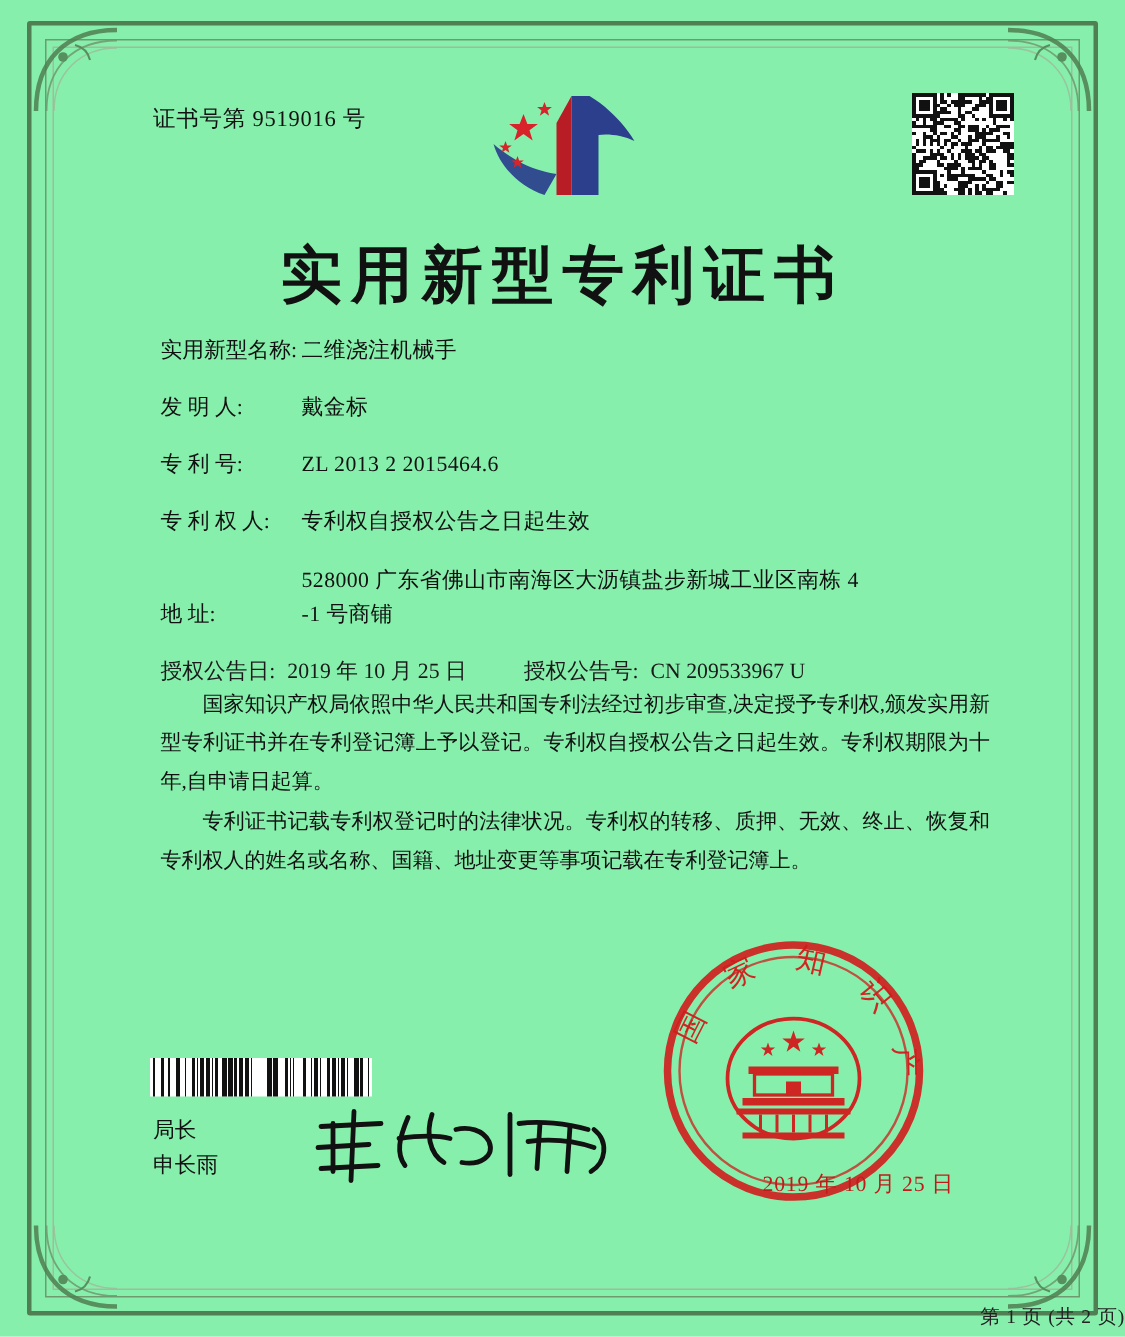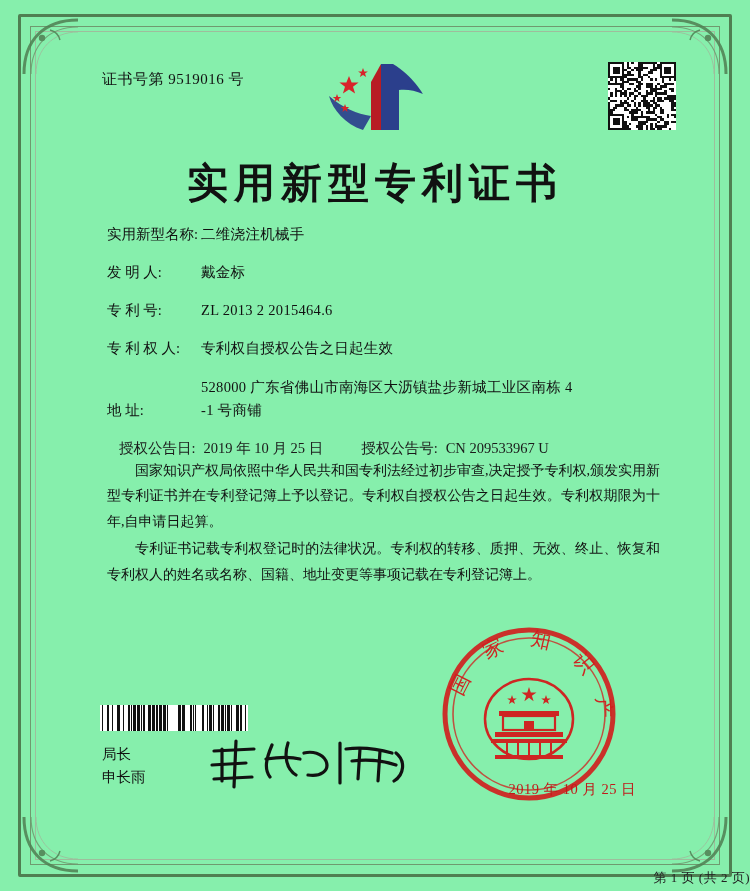--- a/index.html
+++ b/index.html
@@ -134,21 +134,20 @@
   .field .val {
     flex: 1 1 auto;
     color: #111;
     letter-spacing: 0.3px;
   }
   .field .val.wrap2 {
     line-height: 1.55;
   }
   .field.dual {
     margin-bottom: 14px;
-    margin-left: 12px;
   }
   .dual .pair {
     display: flex;
     align-items: baseline;
   }
   .dual .pair.second {
     margin-left: 38px;
   }
   .dual .pair .k {
     white-space: nowrap;

